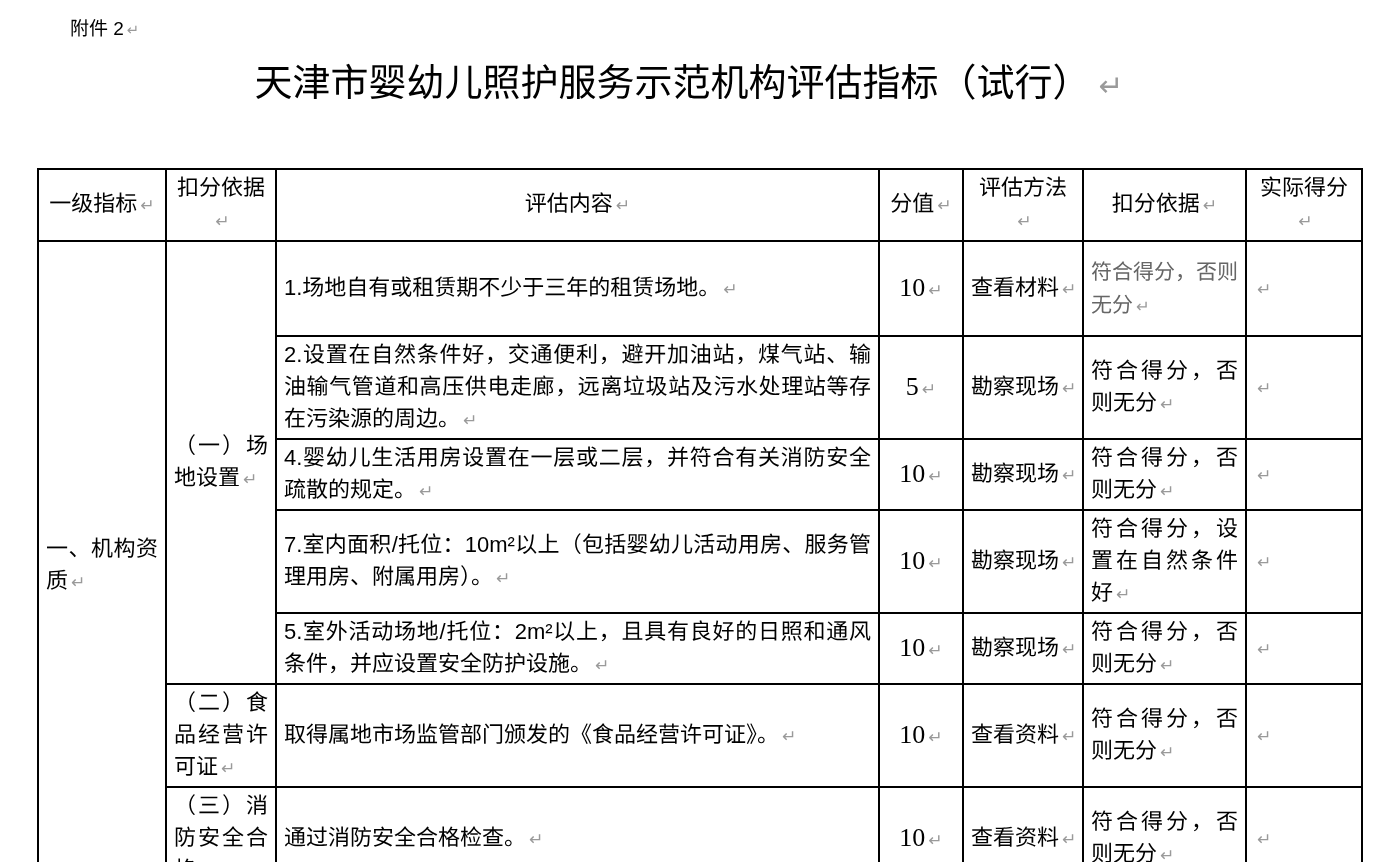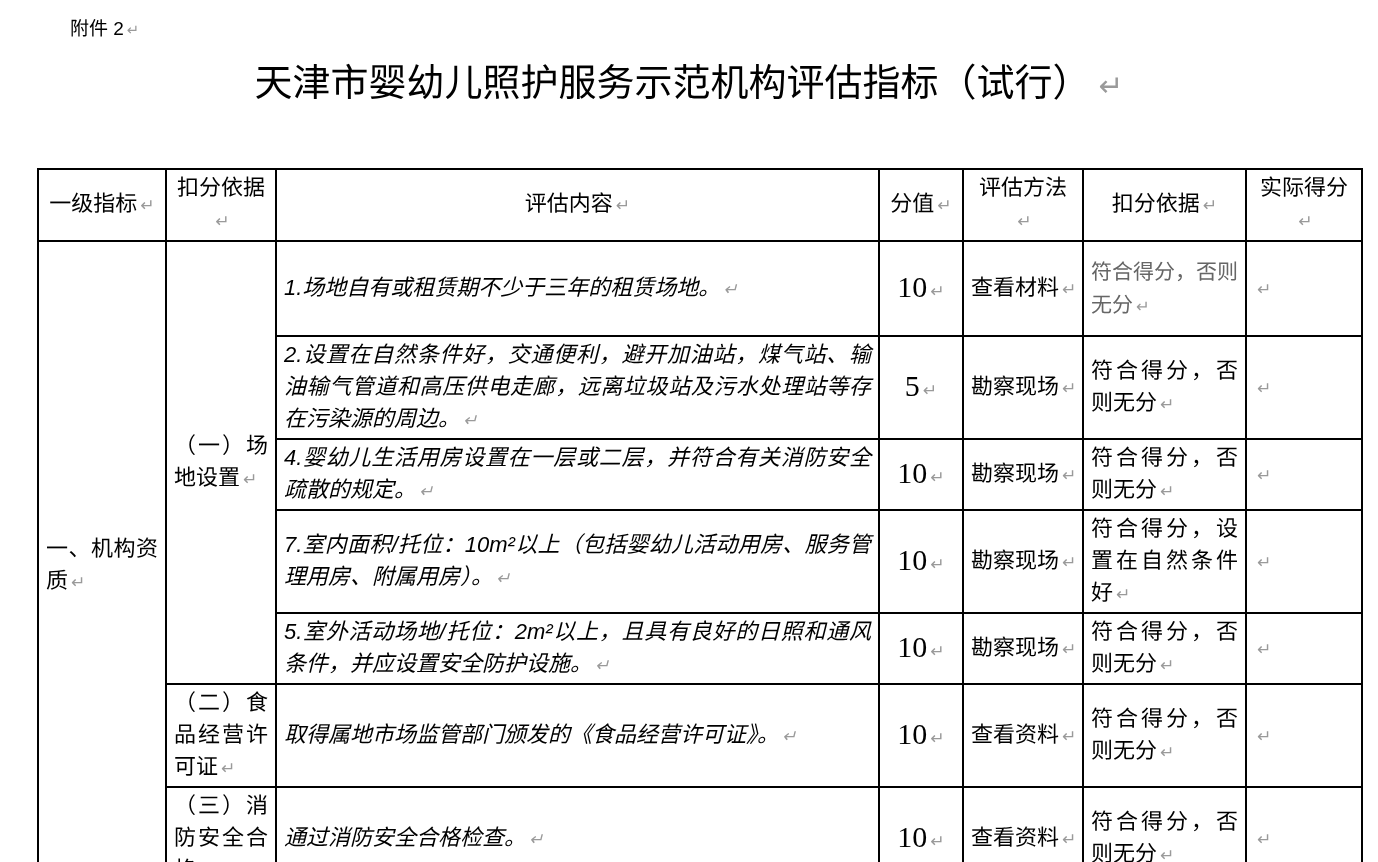--- a/index.html
+++ b/index.html
@@ -58,23 +58,23 @@
   tr.r-1 { height: 95px; }
   tr.r-2 { height: 97px; }
   tr.r-3 { height: 68px; }
   tr.r-4 { height: 74px; }
   tr.r-5 { height: 68px; }
   tr.r-6 { height: 98px; padding-left: 42px; }
   tr.r-7 { height: 103px; }
   th.h { text-align: center; font-weight: 500; }
   td.level1 { text-align: justify; padding-left: 10px; padding-right: 6px; }
   td.level2 { text-align: justify; padding-left: 6px; padding-right: 5px; margin-top: 44px; }
-  td.content { text-align: justify; padding-left: 8px; padding-right: 6px; font-style: italic; }
+  td.content { text-align: justify; padding-left: 8px; padding-right: 6px; }
   td.score { text-align: center; }
-  td.score .num { font-family: "Liberation Serif", serif; font-size: 30px; }
+  td.score .num { font-family: "Liberation Serif", serif; font-size: 26px; }
   td.method { text-align: center; white-space: nowrap; padding-left: 2px; padding-right: 2px; border-radius: 21px; }
   td.basis { text-align: justify; padding-left: 7px; padding-right: 6px; }
   td.basis.muted { color: #666666; font-size: 21px; font-weight: 400; line-height: 33px; }
   td.actual { text-align: left; padding-left: 18px; }
 </style>
 </head>
 <body>
 
 <div class="page">
 

